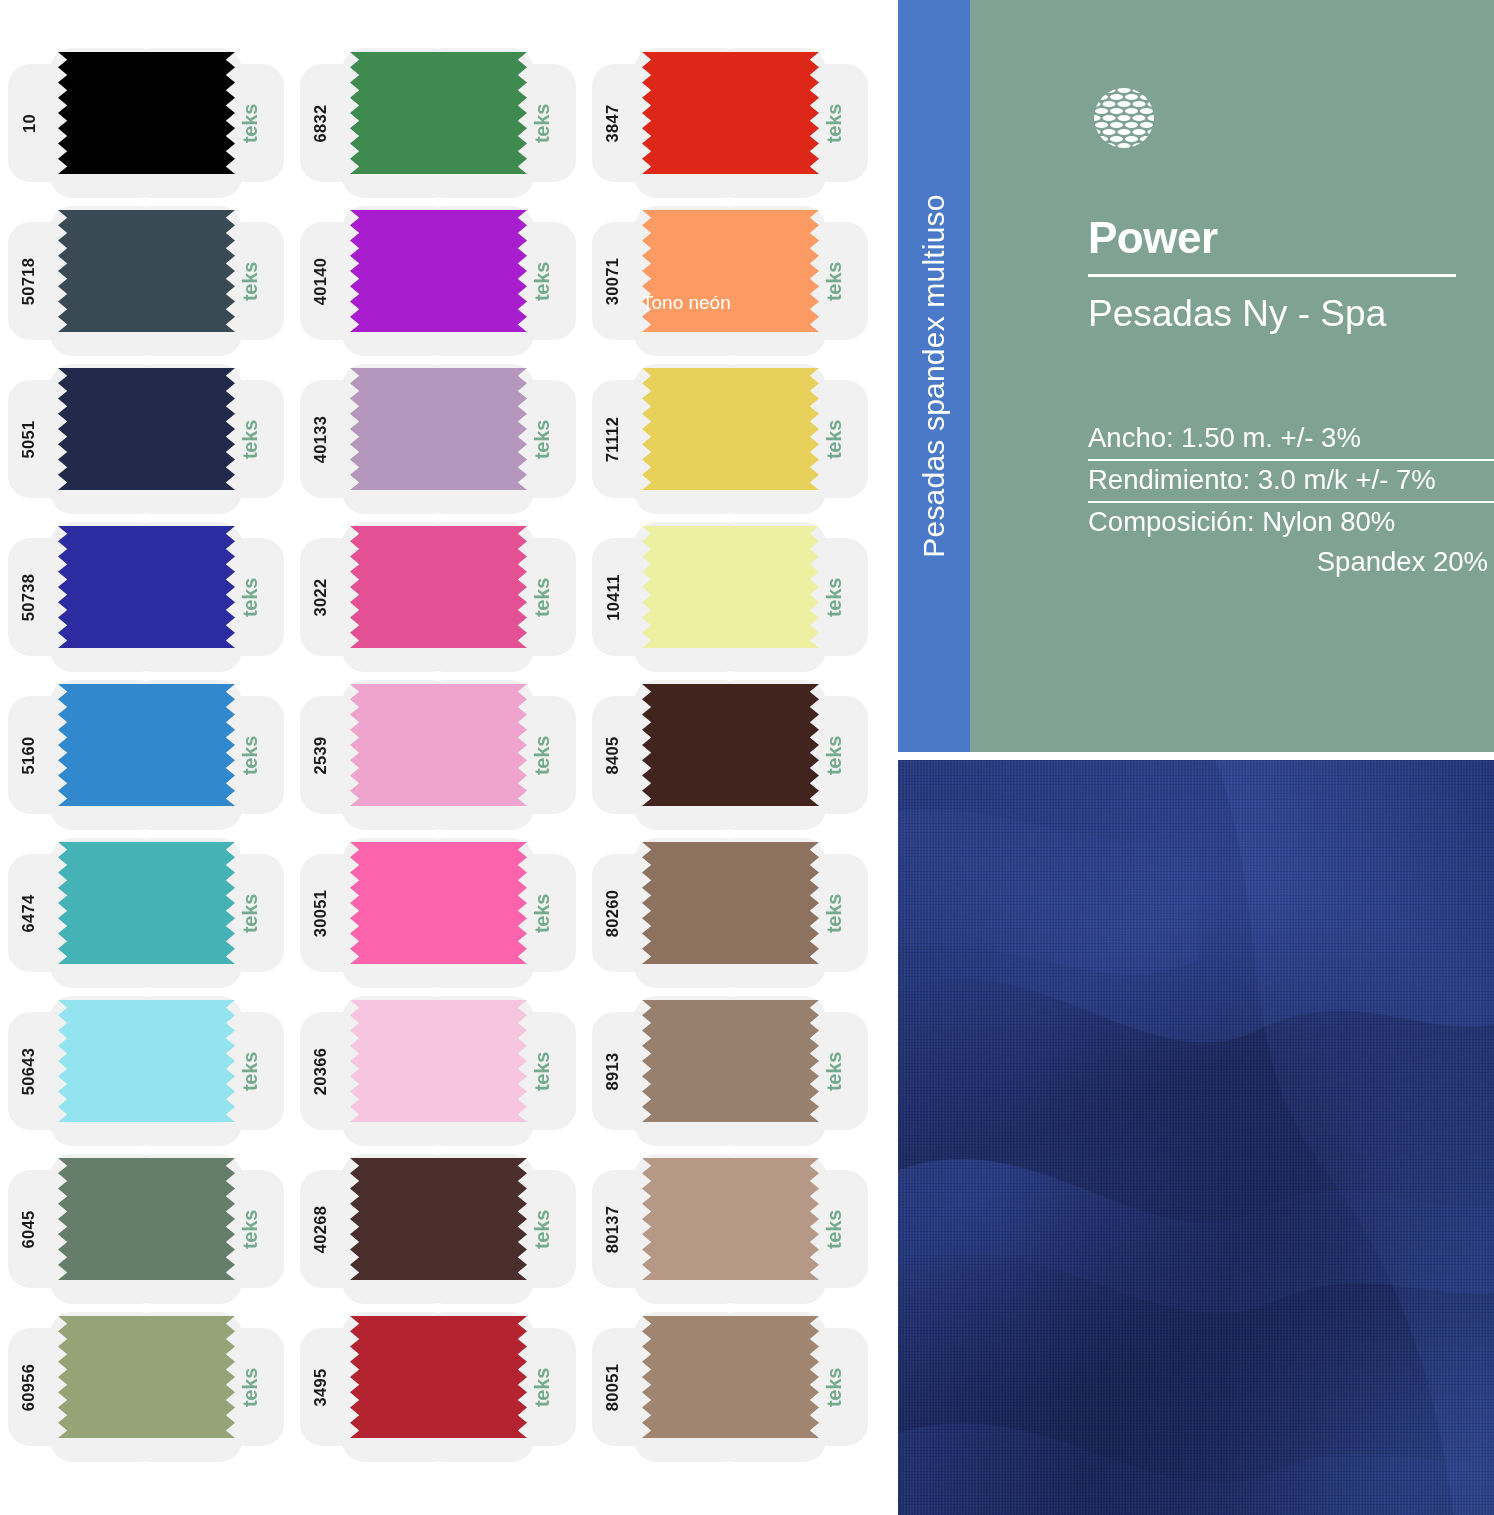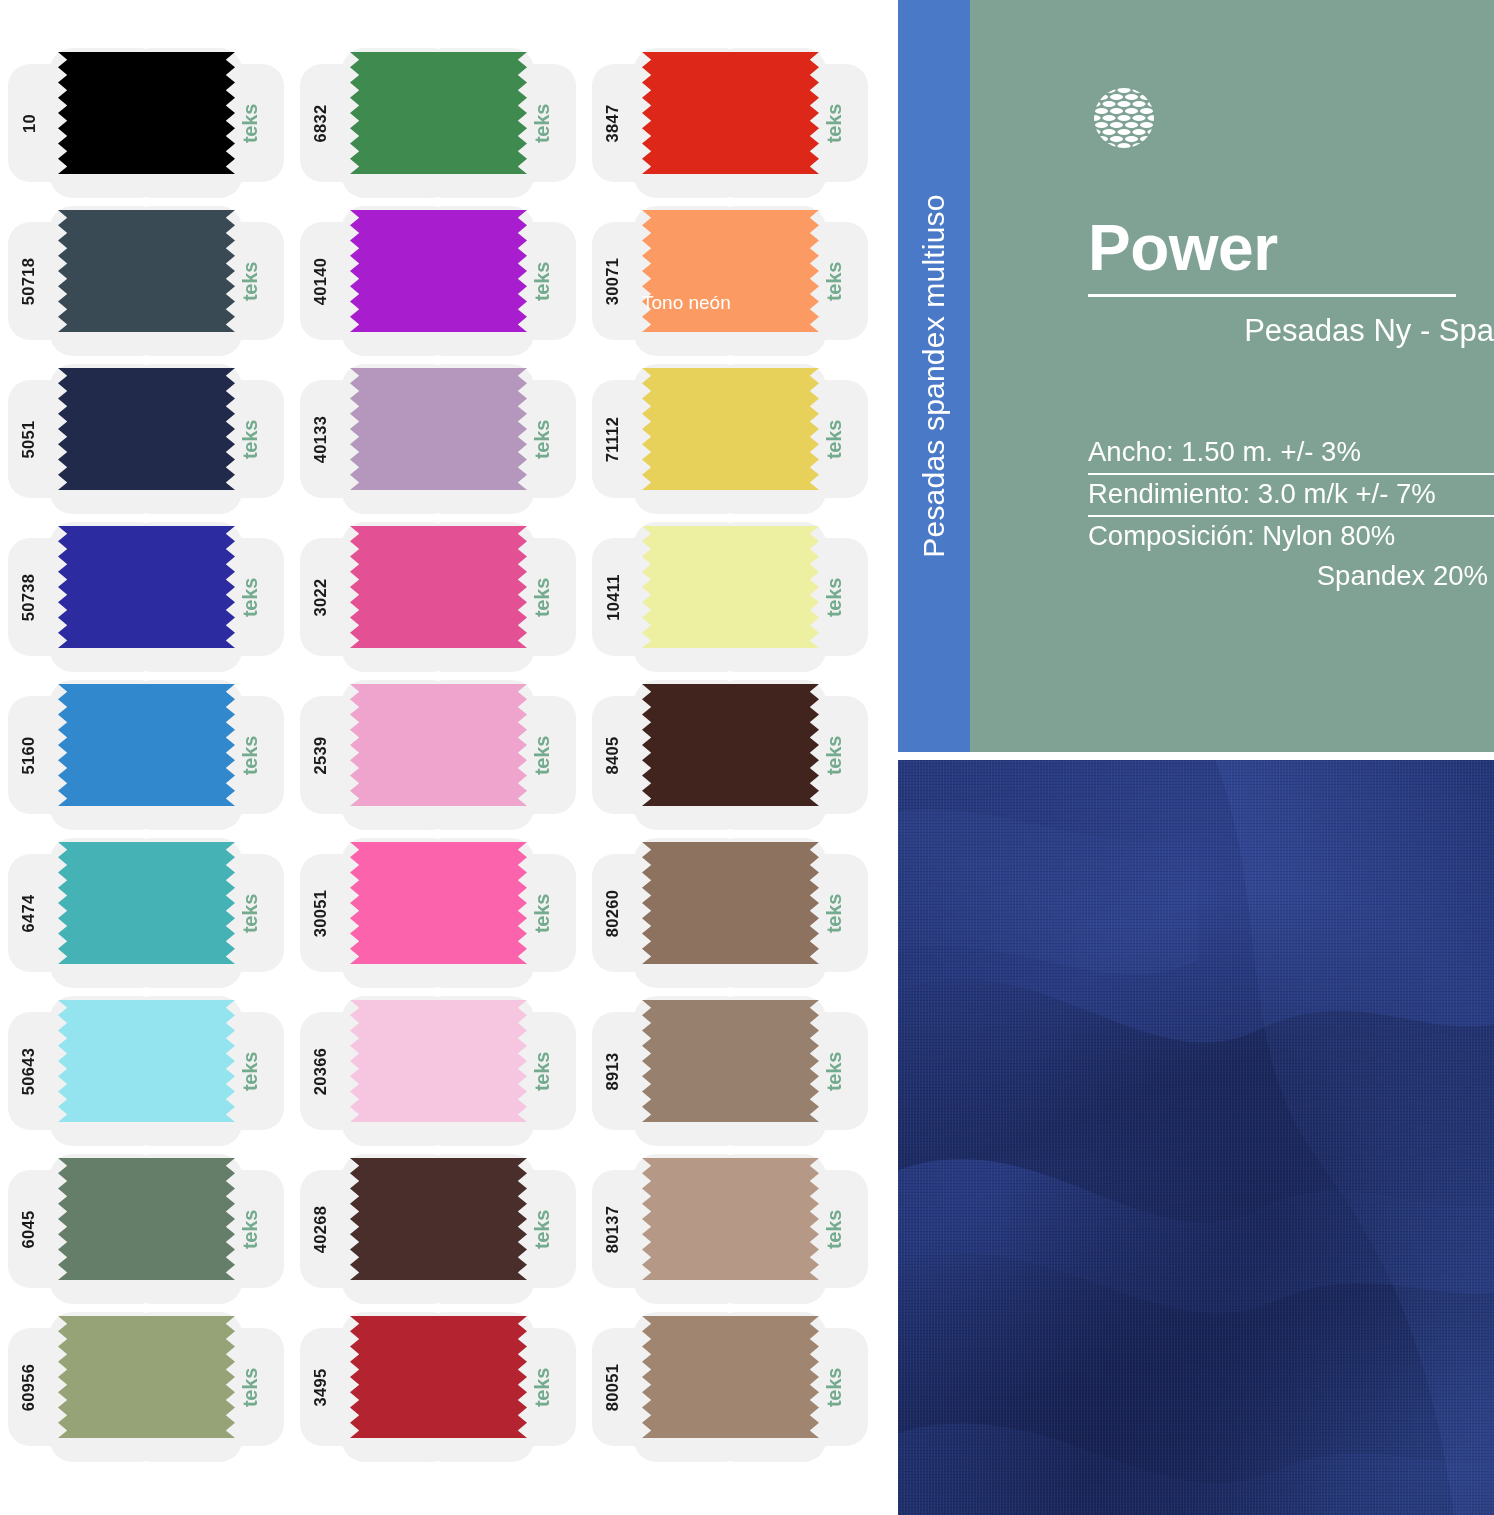--- a/index.html
+++ b/index.html
@@ -121,35 +121,34 @@
   #info-panel {
     position:absolute; left:72px; top:0;
     width:524px; height:752px;
     background:#7fa294;
     padding:82px 0 0 118px;
   }
   #logo-mark { width:72px; height:72px; display:block; }
   #product-title {
     margin-top:62px;
     color:#ffffff;
-    font-size:64px;
+    font-size:44px;
     font-weight:bold;
     letter-spacing:-0.5px;
     line-height:1;
   }
   #title-rule {
     width:368px; height:3px;
     background:#ffffff;
     margin:14px 0 16px 0;
   }
   #product-subtitle {
     color:#ffffff;
-    font-size:31px;
+    font-size:37px;
     font-weight:400;
-    text-align:right;
   }
   #spec-list { margin-top:84px; width:408px; }
   .spec-line {
     color:#ffffff;
     font-size:27.5px;
     font-weight:400;
     padding:3px 0 5px 0;
     white-space:nowrap;
   }
   .spec-line.ruled { border-bottom:2.5px solid #ffffff; }

